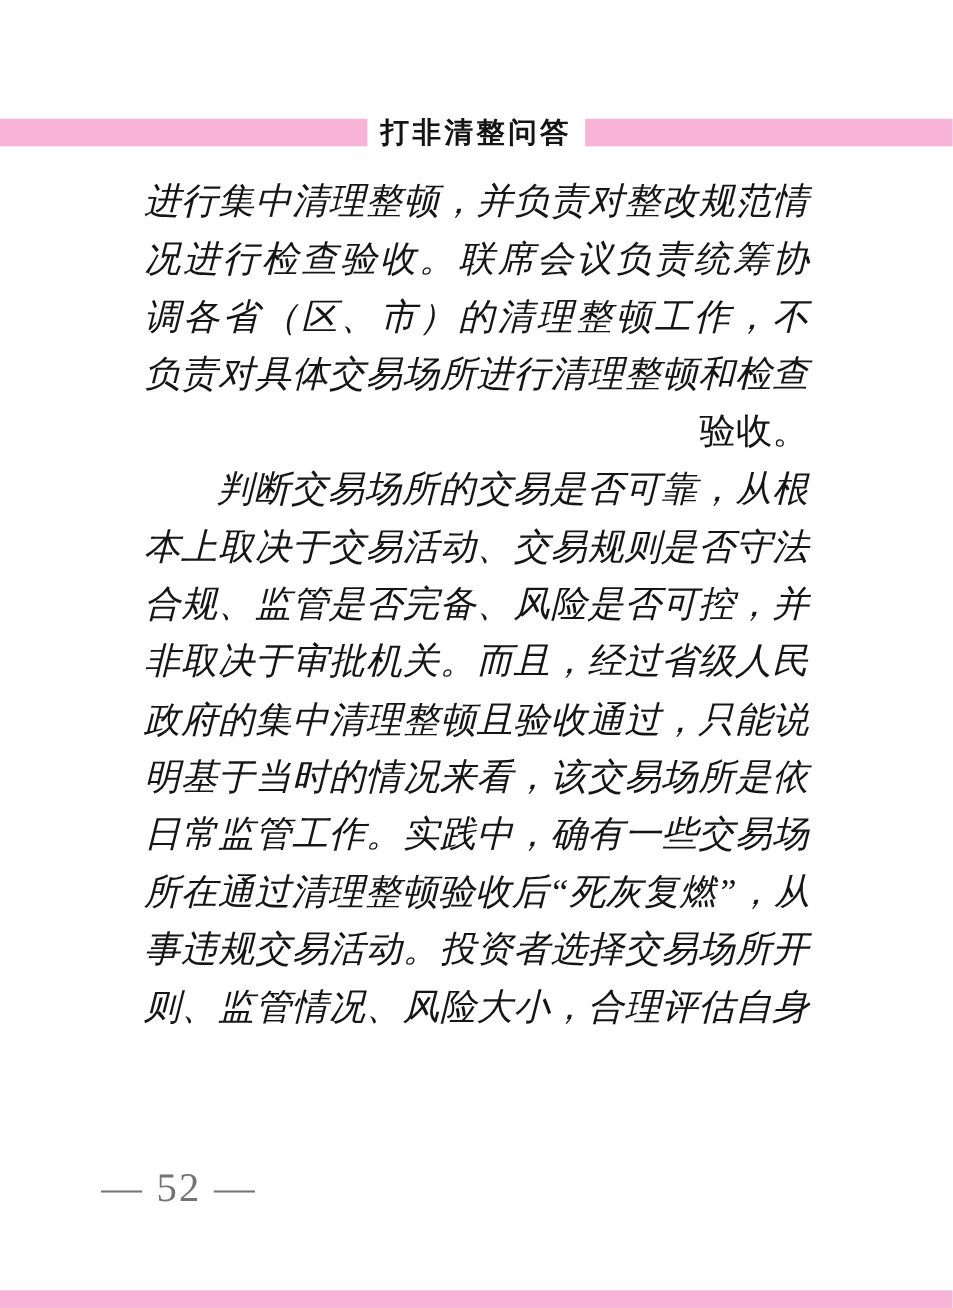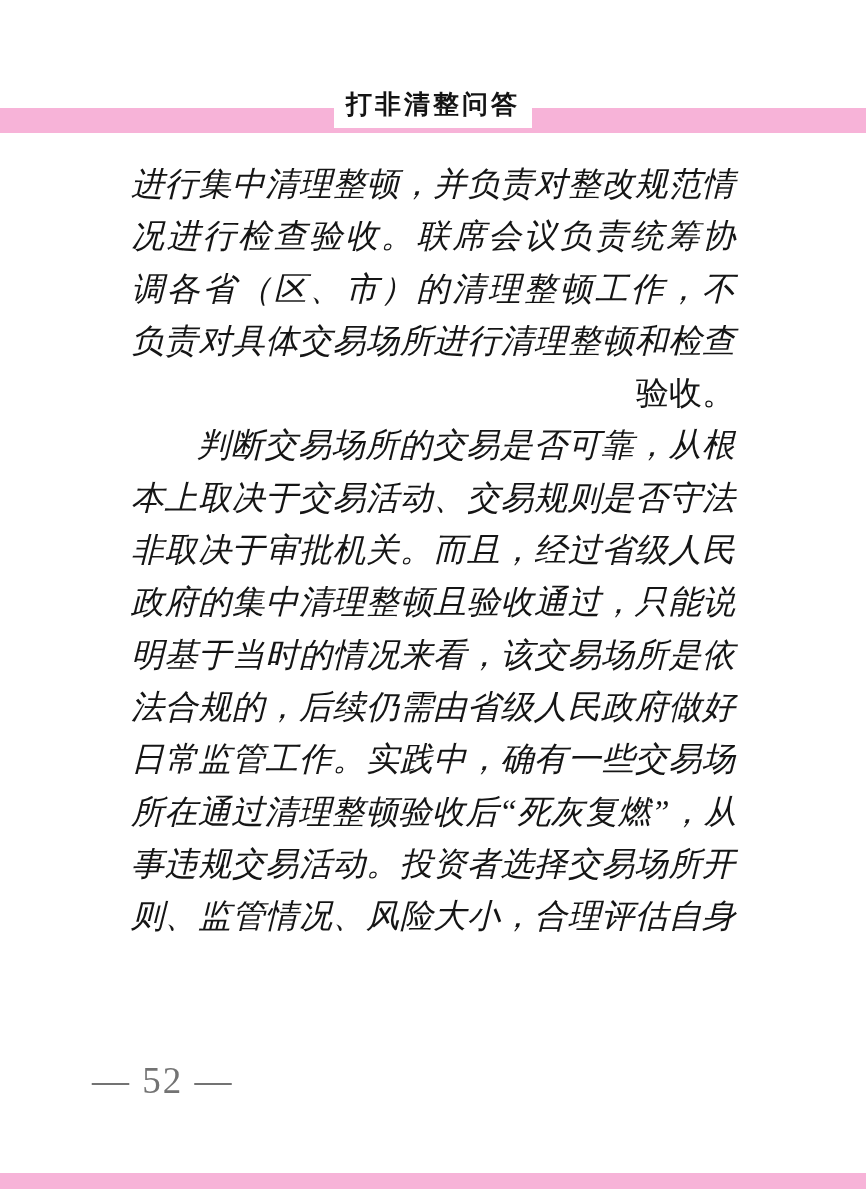--- a/index.html
+++ b/index.html
@@ -15,21 +15,21 @@
     position: absolute; inset: 0;
     background: #ffffff;
   }
   
   .band { position: absolute; left: 0; width: 866px; background: #f7b3d8; }
   .band-top { top: 108px; height: 25px; }
   .band-bottom { bottom: 0; height: 16px; }
   
   .header-label {
     position: absolute;
-    top: 80px; left: 50%;
+    top: 96px; left: 50%;
     transform: translateX(-50%);
     height: 48px;
     background: #ffffff;
     padding: 0 12px;
     display: flex; align-items: center;
     z-index: 2;
   }
   .header-title {
     font-family: "Liberation Sans", "DejaVu Sans", sans-serif;
     font-weight: 700;
@@ -77,24 +77,24 @@
   </div>
 
   <div class="text-block">
       <div class="line jl">进行集中清理整顿，并负责对整改规范情</div>
       <div class="line jl">况进行检查验收。联席会议负责统筹协</div>
       <div class="line jl">调各省（区、市）的清理整顿工作，不</div>
       <div class="line jl">负责对具体交易场所进行清理整顿和检查</div>
       <div class="line">验收。</div>
       <div class="line indent jl">判断交易场所的交易是否可靠，从根</div>
       <div class="line jl">本上取决于交易活动、交易规则是否守法</div>
+      <div class="line jl">合规、监管是否完备、风险是否可控，并</div>
       <div class="line jl">非取决于审批机关。而且，经过省级人民</div>
       <div class="line jl">政府的集中清理整顿且验收通过，只能说</div>
       <div class="line jl">明基于当时的情况来看，该交易场所是依</div>
-      <div class="line jl">法合规的，后续仍需由省级人民政府做好</div>
       <div class="line jl">日常监管工作。实践中，确有一些交易场</div>
       <div class="line jl tight">所在通过清理整顿验收后“死灰复燃”，从</div>
       <div class="line jl">事违规交易活动。投资者选择交易场所开</div>
       <div class="line jl">则、监管情况、风险大小，合理评估自身</div>
     </div>
 
   <div class="page-number">— 52 —</div>
 
   <div class="band band-bottom"></div>
 

